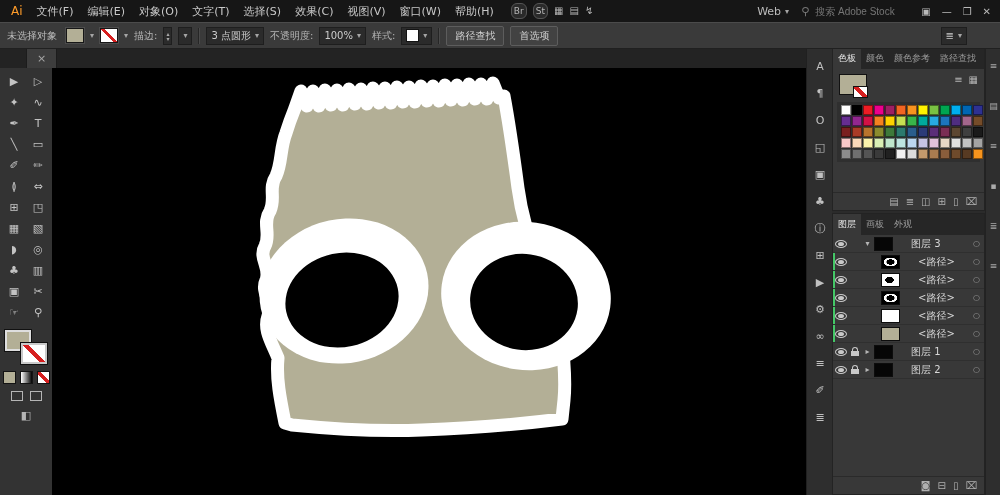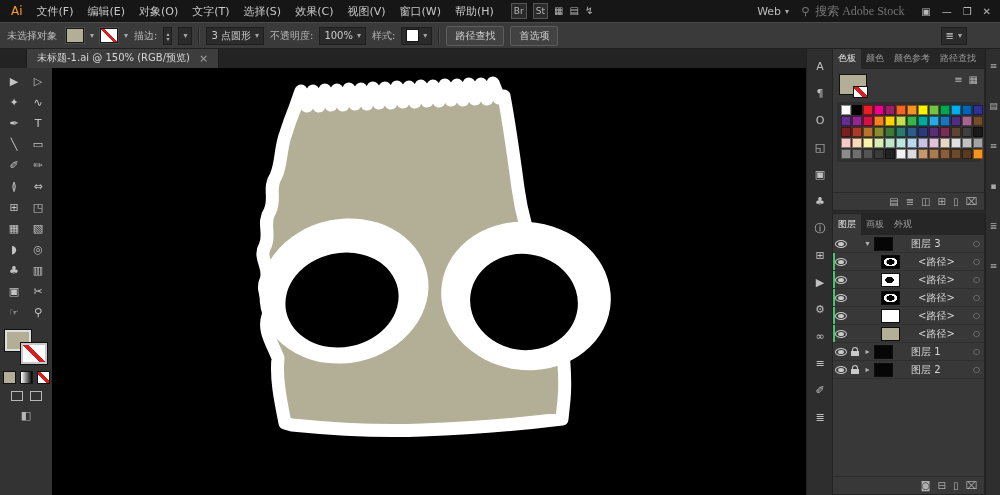--- a/index.html
+++ b/index.html
@@ -6,26 +6,26 @@
   #app{position:relative;width:1000px;height:495px;background:#333;overflow:hidden;
        font-family:"DejaVu Sans","Liberation Sans",sans-serif;color:#cfcfcf;user-select:none}
 
   
   .menubar{position:absolute;top:0;left:0;right:0;height:22px;background:#161616;
            display:flex;align-items:center;padding:0 4px;font-size:11px;z-index:5}
   .ai-logo{color:#ff9c2a;font-weight:normal;font-size:12px;padding:0 7px}
   .menu-item{padding:0 7px;color:#c8c8c8;white-space:nowrap}
   .app-buttons{display:flex;gap:6px;margin-left:10px;align-items:center}
   .icon-btn{color:#b5b5b5;font-size:10px;line-height:14px}
-  .icon-btn.boxed{border:1px solid #555;border-radius:0;background:#2a2a2a;font-size:9px;padding:0 2px}
+  .icon-btn.boxed{border:1px solid #555;border-radius:6px;background:#2a2a2a;font-size:9px;padding:0 2px}
   .menubar-right{margin-left:auto;display:flex;align-items:center;gap:12px}
   .workspace{display:flex;gap:4px;color:#bbb;align-items:center}
   .search{display:flex;align-items:center;gap:4px;color:#777}
-  .search input{background:transparent;border:none;color:#8f8f8f;font-size:12px;width:92px;outline:none;
-                font-family:Liberation Serif, serif}
+  .search input{background:transparent;border:none;color:#8f8f8f;font-size:10px;width:92px;outline:none;
+                font-family:Liberation Sans, sans-serif}
   .window-controls{display:flex;gap:11px;color:#b9b9b9;padding-right:5px;font-size:10px}
   .caret{font-size:8px;color:#a5a5a5}
 
   
   .controlbar{position:absolute;top:22px;left:0;right:0;height:25px;background:#3a3a3a;
               border-top:1px solid #4b4b4b;border-bottom:1px solid #202020;
               display:flex;align-items:center;gap:6px;padding:0 7px;font-size:10px;z-index:4}
   .status-text{color:#bdbdbd;margin-right:3px;white-space:nowrap}
   .swatch-box{width:16px;height:13px;border:1px solid #171717;box-shadow:0 0 0 1px #4c4c4c;flex:none}
   .none-slash{background-color:#fff;
@@ -199,21 +199,20 @@
     <button class="cbtn">路径查找</button>
     <button class="cbtn">首选项</button>
     <span class="combo push">
       <span>≣</span>
       <span class="caret">▾</span>
     </span>
   </div>
 
   <div class="tabbar">
     <span class="doc-tab">
-      <span>未标题-1.ai @ 150% (RGB/预览)</span>
       <span class="tab-close">×</span>
     </span>
   </div>
 
   <div class="toolbar">
     <div class="tool-grid">
         <div class="tool">▶</div>
         <div class="tool">▷</div>
         <div class="tool">✦</div>
         <div class="tool">∿</div>

